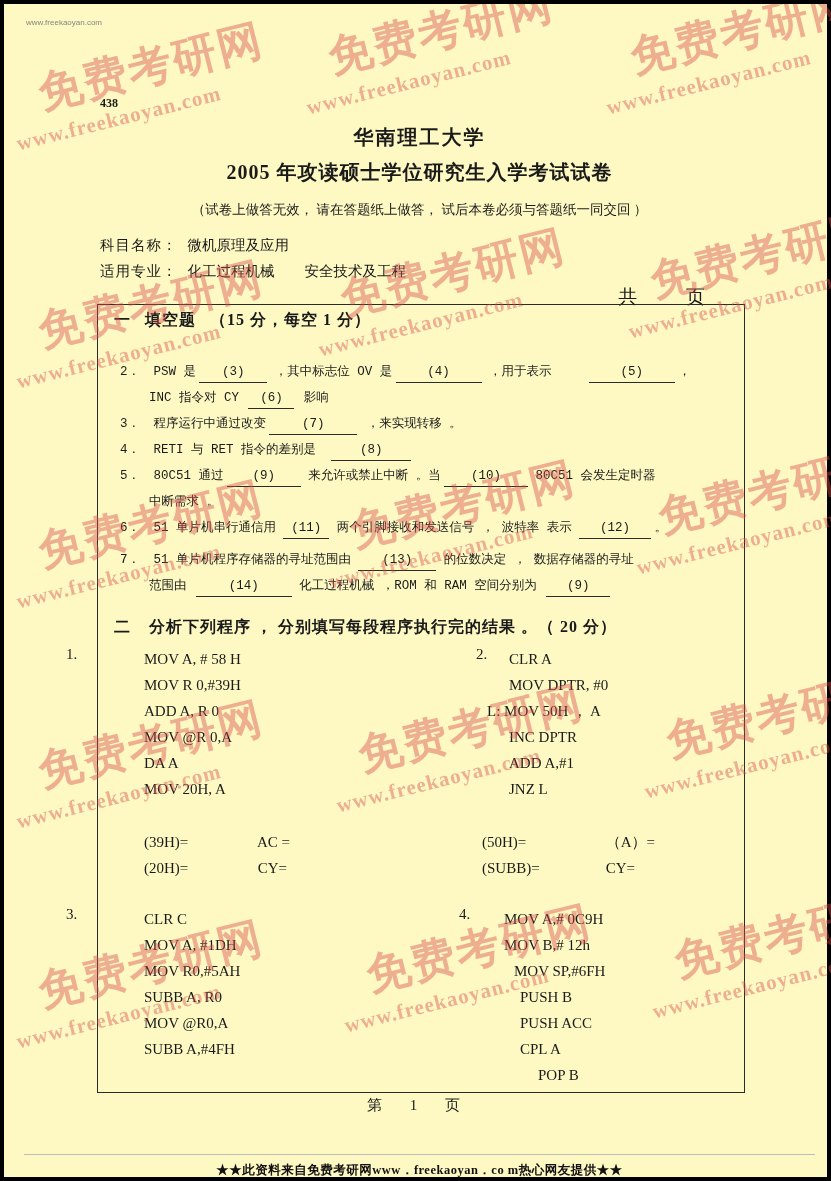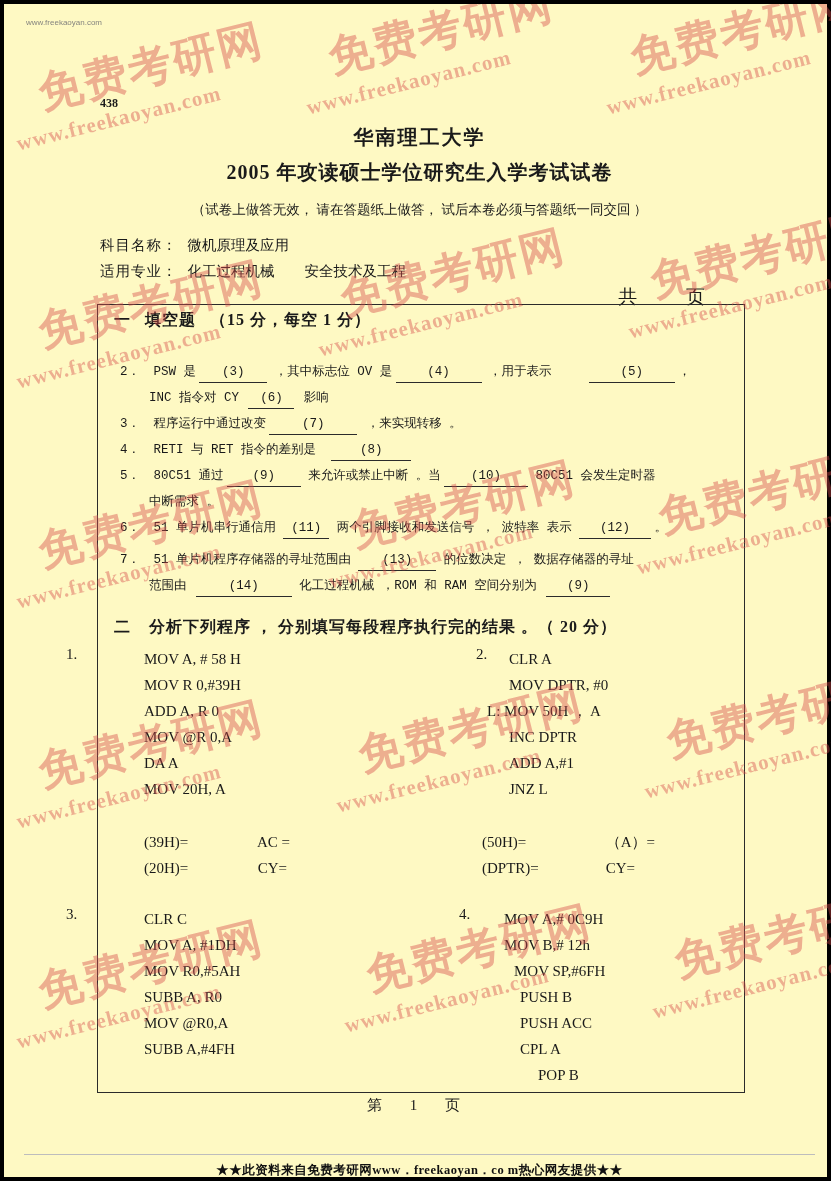--- a/index.html
+++ b/index.html
@@ -226,21 +226,21 @@
       <div>INC    DPTR</div>
       <div>ADD   A,#1</div>
       <div>JNZ   L</div>
     </div>
     <div class="prog" style="left:478px;top:825px;">
       <div>
         <span style="display:inline-block;width:120px;">(50H)=</span>
         <span>（A）=</span>
       </div>
       <div>
-        <span style="display:inline-block;width:120px;">(DPTR)=</span>
+        <span style="display:inline-block;width:120px;">(SUBB)=</span>
         <span>CY=</span>
       </div>
     </div>
 
     <div class="prog-num" style="left:62px;top:902px;">3.</div>
     <div class="prog" style="left:140px;top:902px;">
       <div>CLR   C</div>
       <div>MOV  A,  #1DH</div>
       <div>MOV  R0,#5AH</div>
       <div>SUBB  A,  R0</div>

